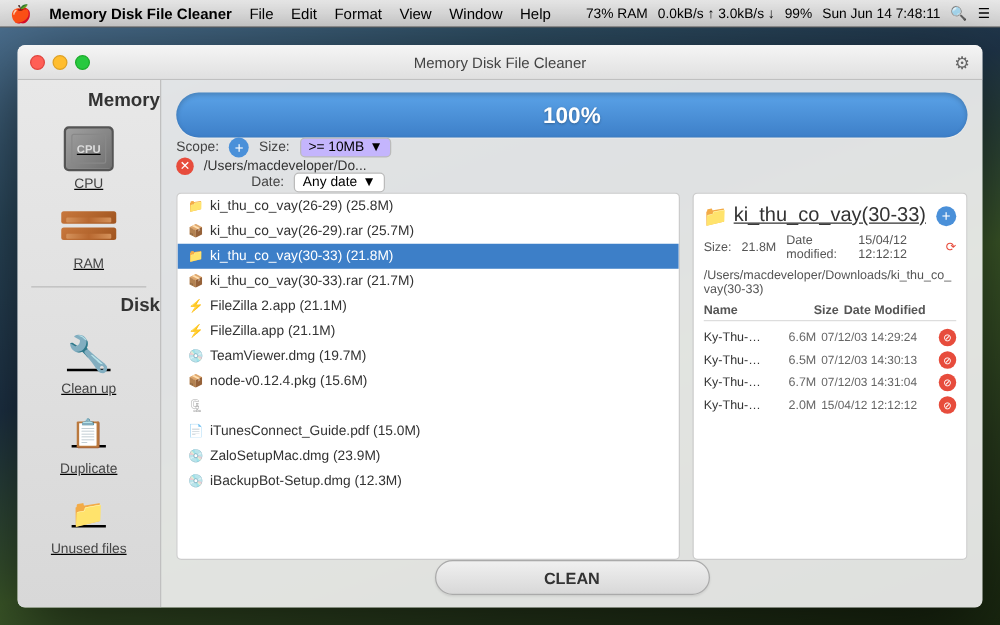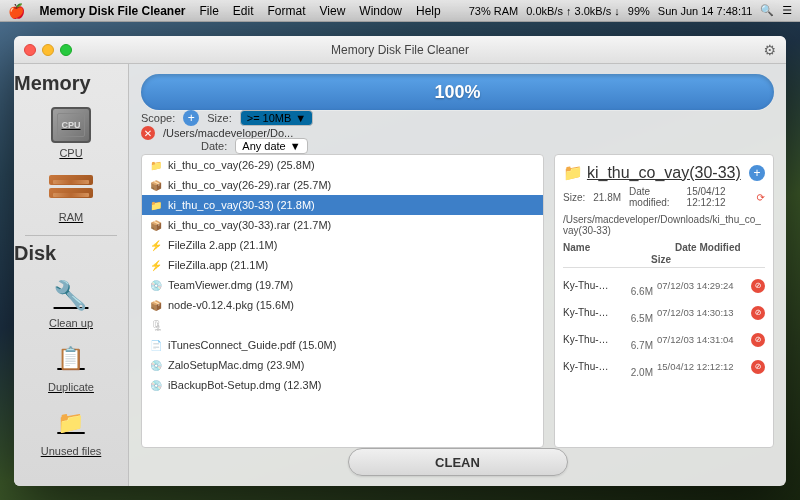--- a/index.html
+++ b/index.html
@@ -115,26 +115,26 @@
     .sidebar {
       width: 115px;
       background: linear-gradient(to bottom, #e8e8e8, #d8d8d8);
       border-right: 1px solid #c0c0c0;
       display: flex;
       flex-direction: column;
       align-items: center;
       padding: 8px 0;
     }
     .sidebar-section-title {
-      font-size: 20px;
+      font-size: 15px;
       font-weight: 600;
       color: #333;
       margin-bottom: 6px;
       width: 100%;
-      text-align: left;
+      text-align: right;
     }
     .sidebar-item {
       display: flex;
       flex-direction: column;
       align-items: center;
       padding: 4px 8px;
       cursor: pointer;
       width: 90px;
       border-radius: 6px;
       margin-bottom: 2px;
@@ -288,21 +288,21 @@
     .filter-path-text {
       font-size: 11px;
       color: #333;
     }
     .size-label {
       font-size: 11px;
       color: #444;
       font-weight: 500;
     }
     .size-dropdown {
-      background: #0369a1;
+      background: #c4b5fd;
       border: 1px solid #bbb;
       border-radius: 4px;
       padding: 1px 6px;
       font-size: 11px;
       cursor: pointer;
       display: flex;
       align-items: center;
       gap: 4px;
     }
 
@@ -439,21 +439,21 @@
     .detail-table-header {
       display: flex;
       font-size: 10px;
       font-weight: 600;
       color: #555;
       border-bottom: 1px solid #ddd;
       padding-bottom: 2px;
       gap: 4px;
     }
     .col-name { flex: 1; }
-    .col-size { width: 40px; text-align: right; margin-top: 12px; }
+    .col-size { width: 40px; text-align: right; }
     .col-date { width: 90px; }
     .detail-file-row {
       display: flex;
       font-size: 10px;
       color: #333;
       padding: 2px 0;
       align-items: center;
       gap: 4px;
       cursor: pointer;
       border-radius: 2px;

